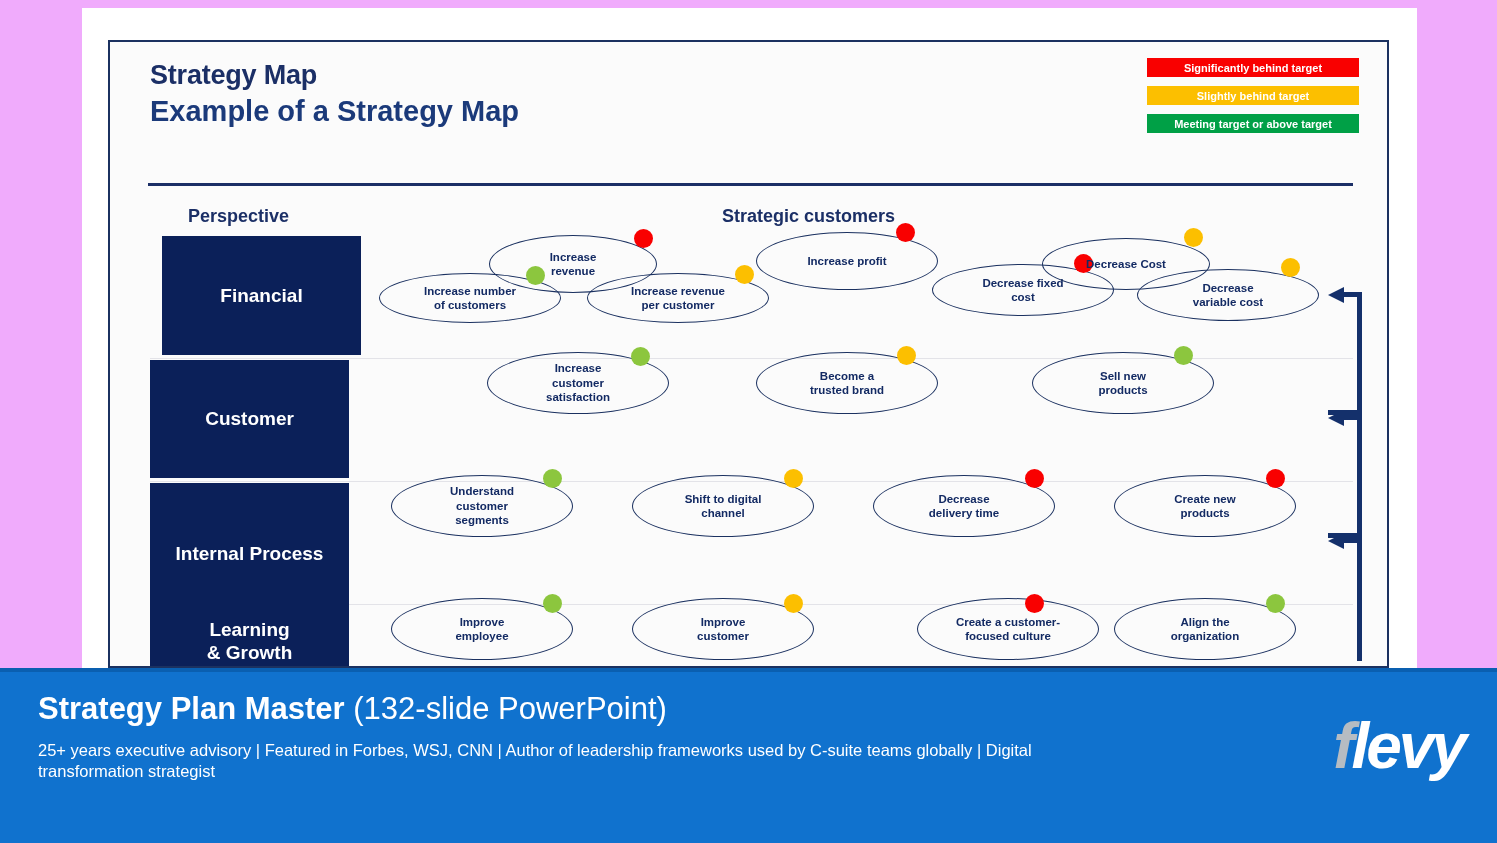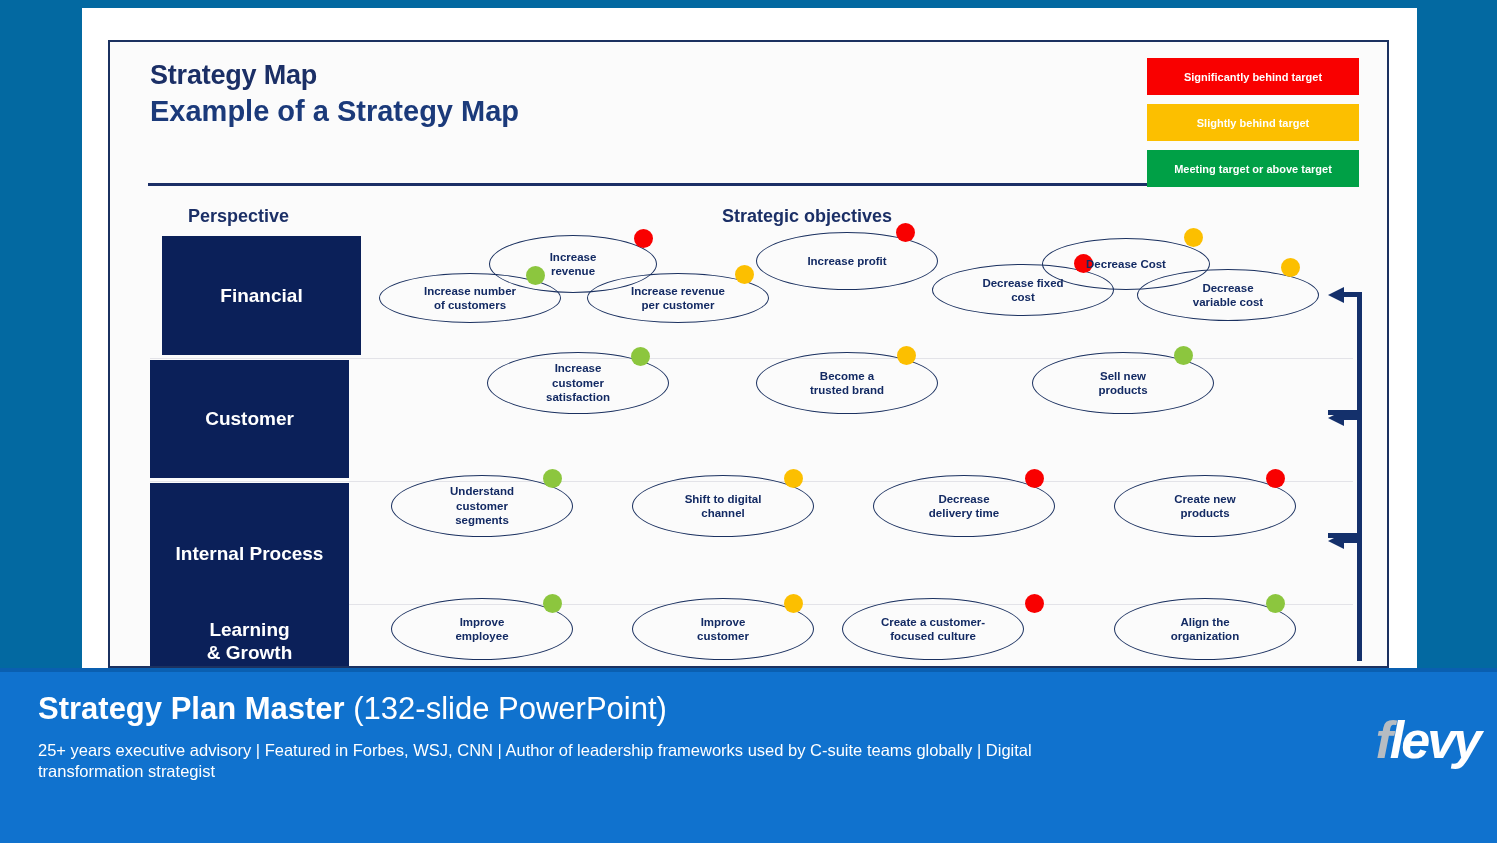--- a/index.html
+++ b/index.html
@@ -3,21 +3,21 @@
 <meta charset="utf-8">
 <title>Strategy Map</title>
 <style>
   * { box-sizing: border-box; margin: 0; padding: 0; }
   html, body {
     width: 1497px; height: 843px;
     font-family: "Liberation Sans", sans-serif;
     background: #666666;
     overflow: hidden;
   }
-  #root { position: relative; width: 1497px; height: 843px; background: #0369a1; }
+  #root { position: relative; width: 1497px; height: 843px; background: #f0abfc; }
 
   
   .sheet {
     position: absolute;
     left: 82px; top: 8px;
     width: 1335px; height: 660px;
     background: #ffffff;
   }
   .slide-box {
     position: absolute;
@@ -39,21 +39,21 @@
     line-height: 1.2; margin-top: 2px;
   }
   .header-rule {
     position: absolute; left: 38px; top: 141px;
     width: 1205px; height: 3px; background: #1b2f66;
   }
 
   
   .legend { position: absolute; right: 28px; top: 16px; width: 212px; }
   .legend-item {
-    height: 37px; margin-bottom: 9px;
+    height: 19px; margin-bottom: 9px;
     display: flex; align-items: center; justify-content: center;
     color: #ffffff; font-size: 11px; font-weight: bold;
     letter-spacing: 0px;
   }
 
   
   .col-head {
     position: absolute; font-size: 18px; font-weight: bold; color: #1b2f66;
   }
   .col-head.perspective { left: 78px; top: 164px; }
@@ -127,22 +127,22 @@
   .banner-title .light { font-weight: normal; }
   .banner-desc {
     position: absolute; left: 38px; top: 68px; width: 1080px;
     font-size: 16.5px; color: #ffffff; line-height: 1.28;
   }
   .banner-url {
     position: absolute; left: 38px; top: 131px;
     font-size: 13.5px; color: #ffd34d;
   }
   .logo {
-    position: absolute; right: 18px; top: 42px;
-    font-size: 52px; font-weight: bold; font-style: italic;
+    position: absolute; right: 33px; top: 42px;
+    font-size: 64px; font-weight: bold; font-style: italic;
     letter-spacing: -3px; line-height: 1;
   }
   .logo .f { color: #b6bcc2; }
   .logo .levy { color: #ffffff; }
 </style>
 </head>
 <body>
 
 <div id="root">
 
@@ -161,21 +161,21 @@
         </div>
         <div class="legend-item" style="background: rgb(252, 191, 0);">
           <span>Slightly behind target</span>
         </div>
         <div class="legend-item" style="background: rgb(0, 160, 70);">
           <span>Meeting target or above target</span>
         </div>
       </div>
 
       <div class="col-head perspective">Perspective</div>
-      <div class="col-head objectives">Strategic objectives</div>
+      <div class="col-head objectives">Strategic customers</div>
 
       <div class="row-sep" style="top:316px"></div>
       <div class="row-sep" style="top:439px"></div>
       <div class="row-sep" style="top:562px"></div>
 
       <div class="band b1">
         <span class="band-label">Financial</span>
       </div>
       <div class="band b2">
         <span class="band-label">Customer</span>
@@ -262,21 +262,21 @@
           <div class="objective" style="left: 281px; top: 556px; width: 182px; height: 62px;">
             <span class="obj-text">Improve
 employee</span>
           </div>
           <div class="dot" style="left: 433px; top: 552px; background: rgb(140, 198, 62);"></div>
           <div class="objective" style="left: 522px; top: 556px; width: 182px; height: 62px;">
             <span class="obj-text">Improve
 customer</span>
           </div>
           <div class="dot" style="left: 674px; top: 552px; background: rgb(252, 191, 0);"></div>
-          <div class="objective" style="left: 732px; top: 556px; width: 182px; height: 62px;">
+          <div class="objective" style="left: 807px; top: 556px; width: 182px; height: 62px;">
             <span class="obj-text">Create a customer-
 focused culture</span>
           </div>
           <div class="dot" style="left: 915px; top: 552px; background: rgb(249, 0, 0);"></div>
           <div class="objective" style="left: 1004px; top: 556px; width: 182px; height: 62px;">
             <span class="obj-text">Align the
 organization</span>
           </div>
           <div class="dot" style="left: 1156px; top: 552px; background: rgb(140, 198, 62);"></div>
         </div>

